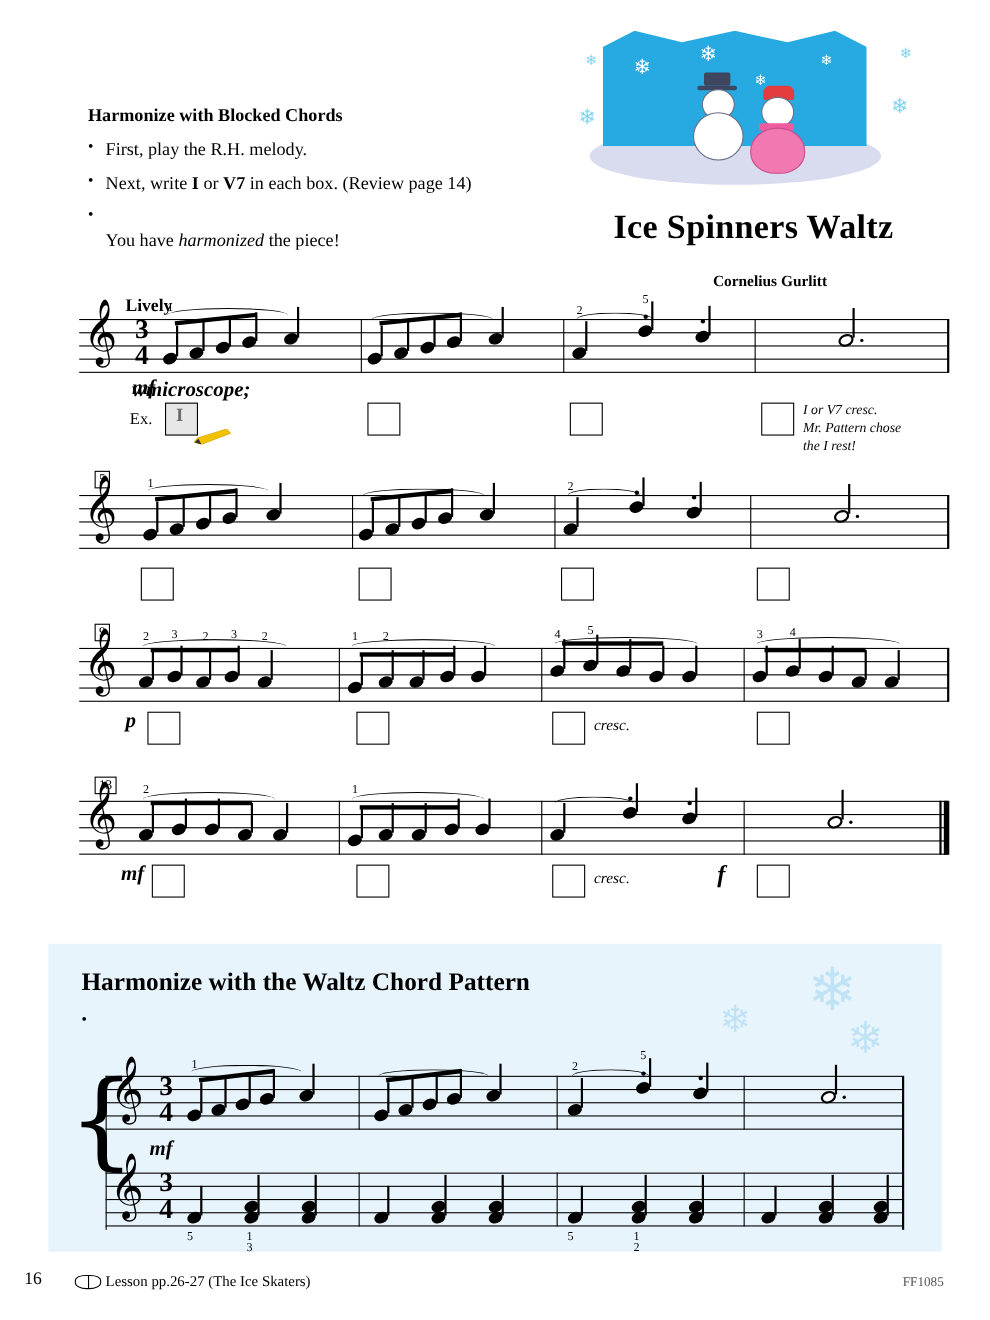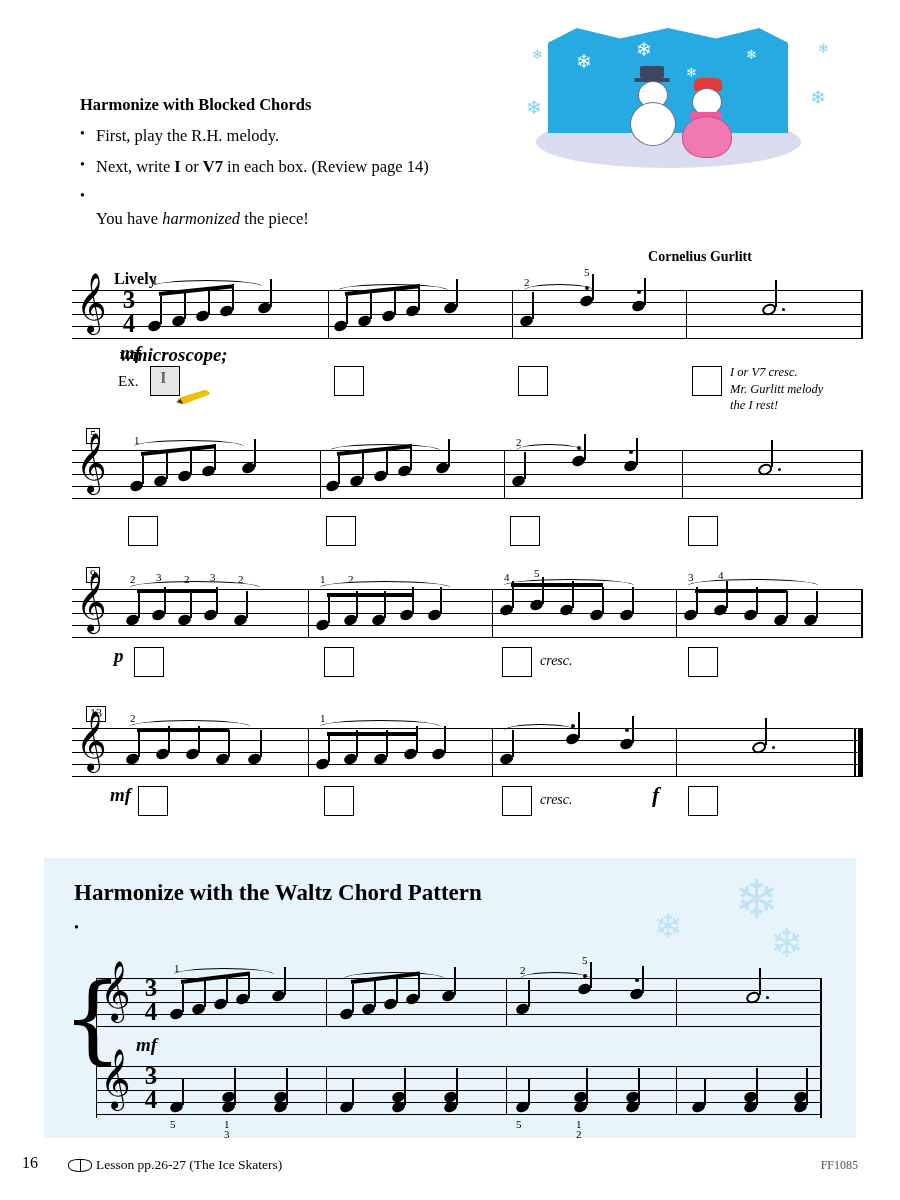--- a/index.html
+++ b/index.html
@@ -421,20 +421,21 @@
       <span class="bullet-dot">•</span>
       <span class="bullet-text"><span>Next, write </span><span class="bold">I</span><span> or </span><span class="bold">V7</span><span> in each box. (Review page 14)</span></span>
     </div>
 
     <div class="bullet-row">
       <span class="bullet-dot">•</span>
       <span class="bullet-text"><br><span>You have </span><span class="ital">harmonized</span><span> the piece!</span></span>
     </div>
   </div>
 
+  <div class="piece-title">Ice Spinners Waltz</div>
   <div class="composer">
     <div>Cornelius Gurlitt</div>
   </div>
 
   <div class="system" style="top:290px;">
     <div class="tempo" style="left:42px; top:-20px;">Lively</div>
     <div class="staff">
       <div class="line" style="top:0px;"></div>
       <div class="line" style="top:12px;"></div>
       <div class="line" style="top:24px;"></div>
@@ -504,21 +505,21 @@
     <svg class="pencil" style="left:100px; top:100px;" viewBox="0 0 60 22">
       <polygon points="6,19 16,22 58,6 52,0 10,13" fill="#f2c200" stroke="#d8a400" stroke-width="1"></polygon>
       <polygon points="6,19 16,22 12,14" fill="#333"></polygon>
     </svg>
     <div class="chordbox" style="left:262px; top:76px;"></div>
     <div class="chordbox" style="left:446px; top:76px;"></div>
     <div class="chordbox" style="left:620px; top:76px;"></div>
 
     <div class="note-text" style="left:658px; top:74px; width:140px;">
       <div>I or V7 cresc.</div>
-      <div>Mr. Gurlitt melody</div>
+      <div>Mr. Pattern chose</div>
       <div>the I rest!</div>
     </div>
   </div>
 
   <div class="system" style="top:450px;">
     <span class="measure-num" style="left:14px; top:-22px;">5</span>
     <div class="staff">
       <div class="line" style="top:0px;"></div>
       <div class="line" style="top:12px;"></div>
       <div class="line" style="top:24px;"></div>

